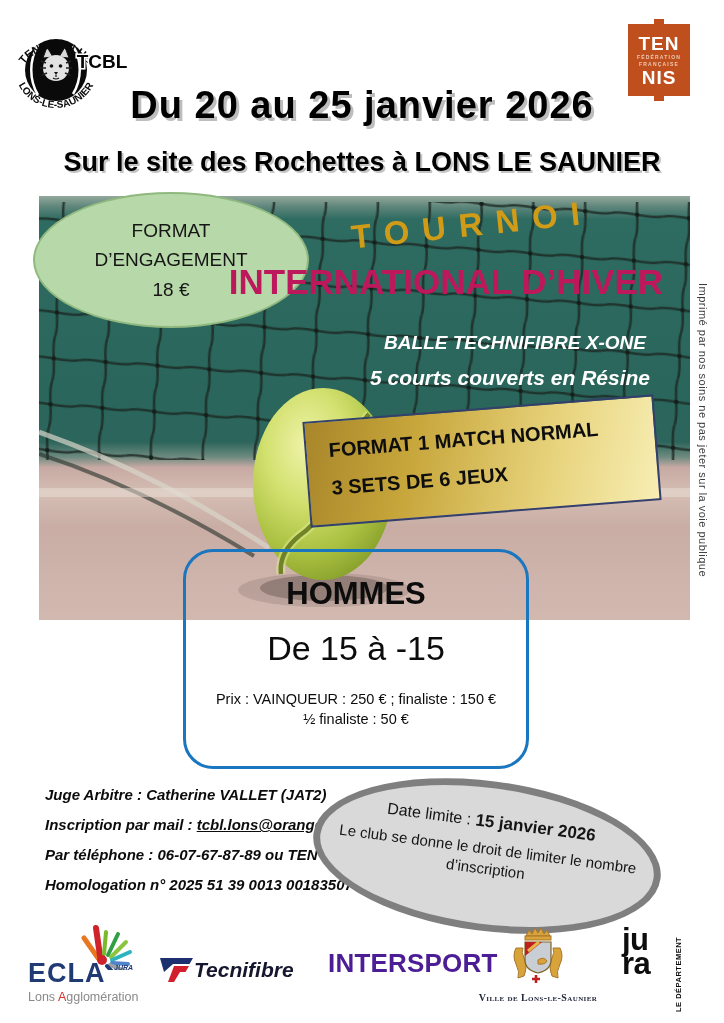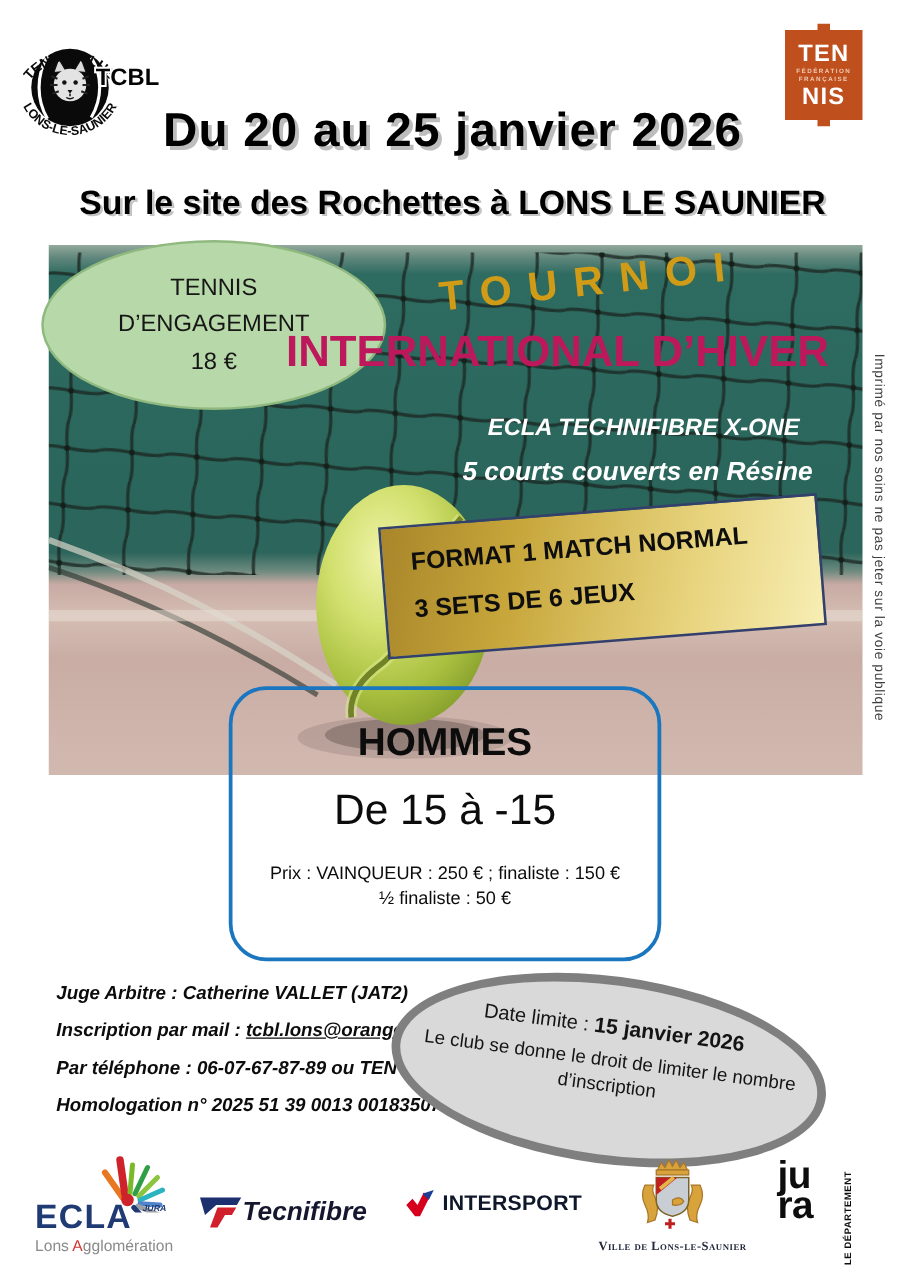--- a/index.html
+++ b/index.html
@@ -76,21 +76,21 @@
   .ecla{top:926px;left:26px;width:125px;height:90px;}
   .ecla .name{position:absolute;left:2px;top:32px;font-size:27px;font-weight:800;
               color:#203a74;letter-spacing:1px;}
   .ecla .jura{position:absolute;left:88px;top:38px;font-size:7px;font-weight:bold;
               font-style:italic;color:#203a74;}
   .ecla .sub{position:absolute;left:2px;top:64px;font-size:12.5px;color:#8a8a8a;}
   .ecla .sub .a{color:#d0342c;}
   .tecni{top:946px;left:158px;width:160px;height:48px;display:flex;align-items:center;gap:0;}
   .tecni .name{font-size:21px;font-weight:bold;font-style:italic;color:#14172e;}
   .inter{top:948px;left:324px;width:150px;height:30px;display:flex;align-items:center;gap:4px;}
-  .inter .t{font-size:17px;color:#0f172a;letter-spacing:.2px;}
+  .inter .t{font-size:26px;color:#4c1d95;letter-spacing:.2px;}
   .inter .t .b1{font-weight:700;}
   .inter .t .b2{font-weight:900;}
   .ville{top:926px;left:478px;width:120px;height:88px;text-align:center;}
   .ville .cap{position:absolute;left:0;top:66px;width:120px;font-family:"Liberation Serif",serif;
               font-variant:small-caps;font-weight:bold;font-size:10px;color:#23283c;letter-spacing:.4px;}
   .jura{top:928px;left:622px;width:80px;height:88px;}
   .jura .txt{font-size:31px;font-weight:800;color:#0d0d0d;line-height:.78;letter-spacing:-.5px;}
   .jura .vert{position:absolute;left:52px;top:4px;height:80px;writing-mode:vertical-rl;
               transform:rotate(180deg);font-size:7.5px;font-weight:bold;color:#0d0d0d;letter-spacing:.5px;}
 </style>
@@ -159,28 +159,28 @@
         <ellipse cx="285" cy="392" rx="64" ry="13" fill="#3c2e2b" opacity="0.30"></ellipse>
         <ellipse cx="285" cy="394" rx="86" ry="17" fill="#3c2e2b" opacity="0.14"></ellipse>
         <ellipse cx="284" cy="288" rx="70" ry="96" fill="url(#ballGrad)"></ellipse>
         <path d="M330,218 C300,252 306,308 260,340 C248,350 240,362 242,378" stroke="#dfe98f" stroke-width="9" fill="none" opacity="0.55"></path>
         <path d="M330,218 C300,252 306,308 260,340 C248,350 240,362 242,378" stroke="#66791f" stroke-width="4.5" fill="none" opacity="0.9"></path>
       </g>
     </svg>
   </div>
 
   <div class="abs fee">
-    <div>TENNIS</div>
+    <div>FORMAT</div>
     <div>D’ENGAGEMENT</div>
     <div>18 €</div>
   </div>
 
   <div class="abs tournoi">TOURNOI</div>
   <div class="abs hiver">INTERNATIONAL D’HIVER</div>
-  <div class="abs balle">ECLA TECHNIFIBRE X-ONE</div>
+  <div class="abs balle">BALLE TECHNIFIBRE X-ONE</div>
   <div class="abs courts">5 courts couverts en Résine</div>
 
   <div class="abs format">
     <div>FORMAT 1 MATCH NORMAL</div>
     <div>3 SETS DE 6 JEUX</div>
   </div>
 
   <div class="abs cat">
     <div class="h">HOMMES</div>
     <div class="r">De 15 à -15</div>

